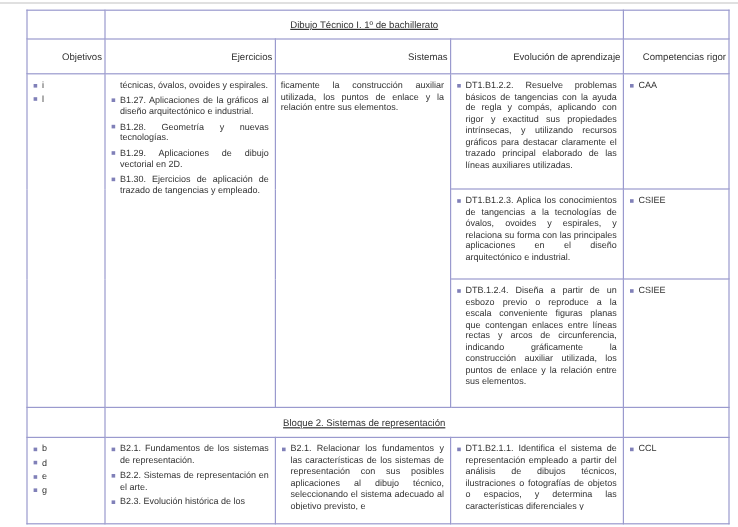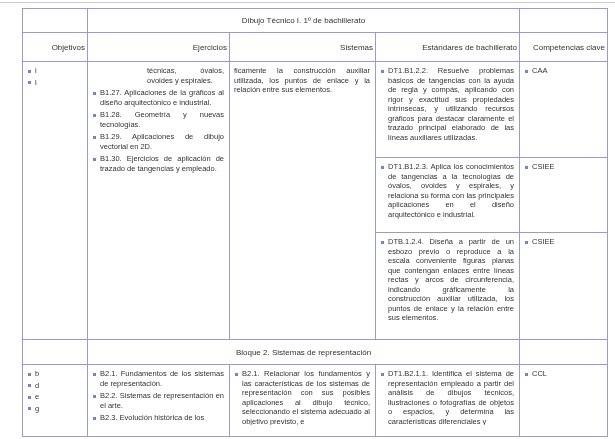--- a/index.html
+++ b/index.html
@@ -35,20 +35,21 @@
     border: 1px solid #9a9ace;
     color: #333333;
     overflow: hidden;
   }
   .title-row td { height: 21px; }
   .header-row td { height: 24px; }
   .center-cell {
     text-align: center;
     vertical-align: middle;
     font-size: 8px;
+    text-decoration: underline;
   }
   .hdr {
     text-align: right;
     vertical-align: middle;
     font-size: 8px;
     padding: 2px;
   }
   .body {
     vertical-align: top;
     padding: 4px 5px 3px 4px;
@@ -85,21 +86,21 @@
     top: 3.5px;
     width: 3px;
     height: 3px;
     background: #8080b8;
   }
   p.cont {
     margin: 0 0 3px 0;
     text-align: justify;
     hyphens: auto;
   }
-  p.cont.indent { padding-left: 8px; margin-left: 47px; }
+  p.cont.indent { padding-left: 8px; }
 </style>
 </head>
 <body>
 
 <div class="screen">
   <div class="page-top-line"></div>
 
   <table class="curriculum">
     <colgroup>
       <col style="width:65px">
@@ -113,22 +114,22 @@
         <tr class="title-row">
       <td></td>
       <td colspan="3" class="center-cell">Dibujo Técnico I. 1º de bachillerato</td>
       <td></td>
     </tr>
 
     <tr class="header-row">
       <td class="hdr">Objetivos</td>
       <td class="hdr">Ejercicios</td>
       <td class="hdr">Sistemas</td>
-      <td class="hdr">Estándares de bachillerato</td>
-      <td class="hdr">Competencias clave</td>
+      <td class="hdr">Evolución de aprendizaje</td>
+      <td class="hdr">Competencias rigor</td>
     </tr>
 
     <tr class="row-estA">
       <td class="body" rowspan="3">
         <ul class="blist obj">
           <li><span class="bullet"></span><span>i</span></li>
           <li><span class="bullet"></span><span>l</span></li>
         </ul>
       </td>
       <td class="body" rowspan="3">

